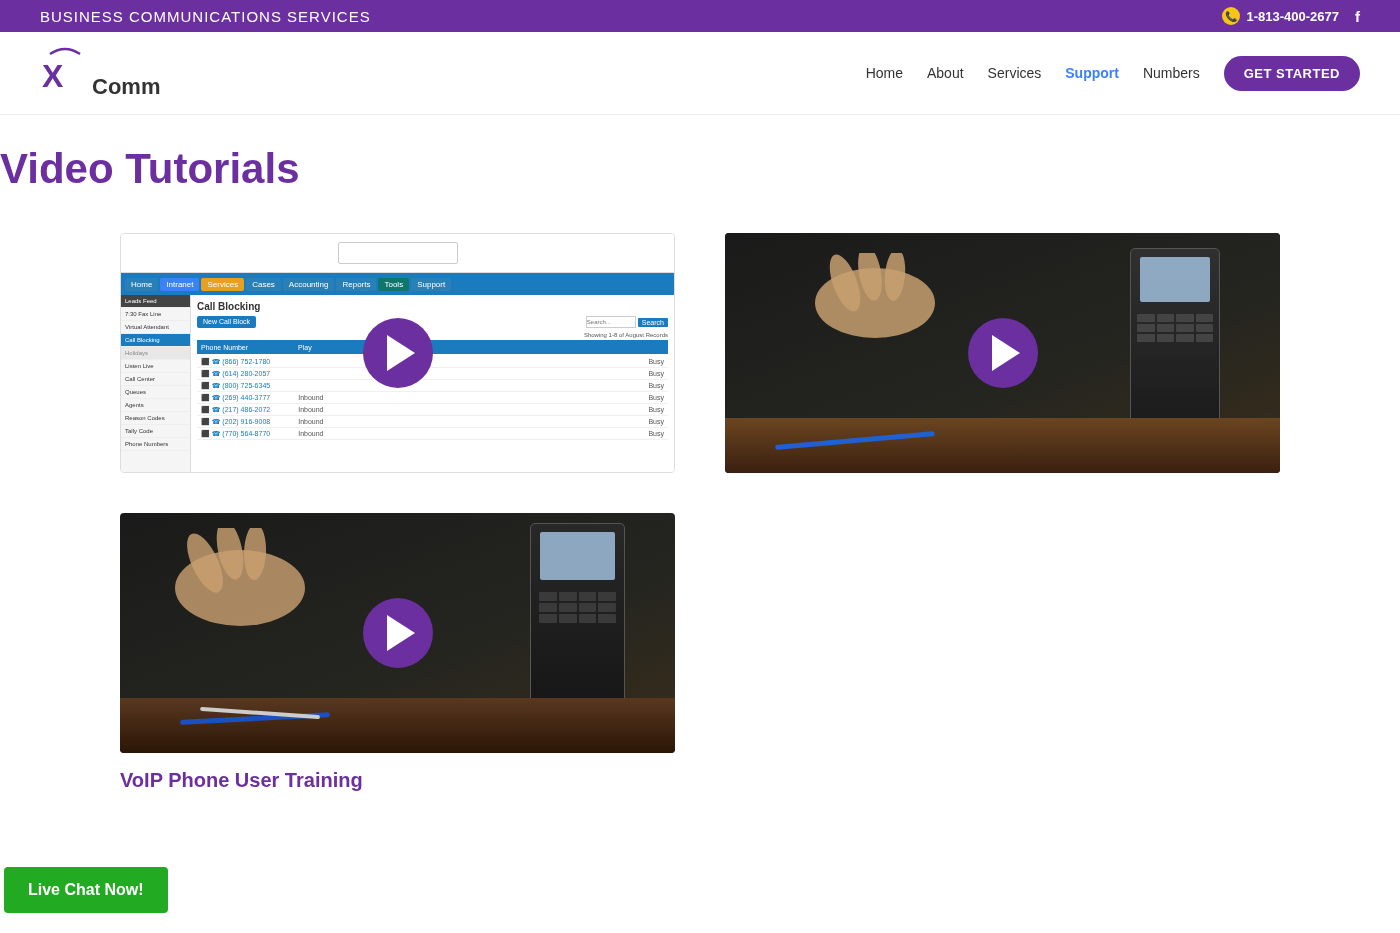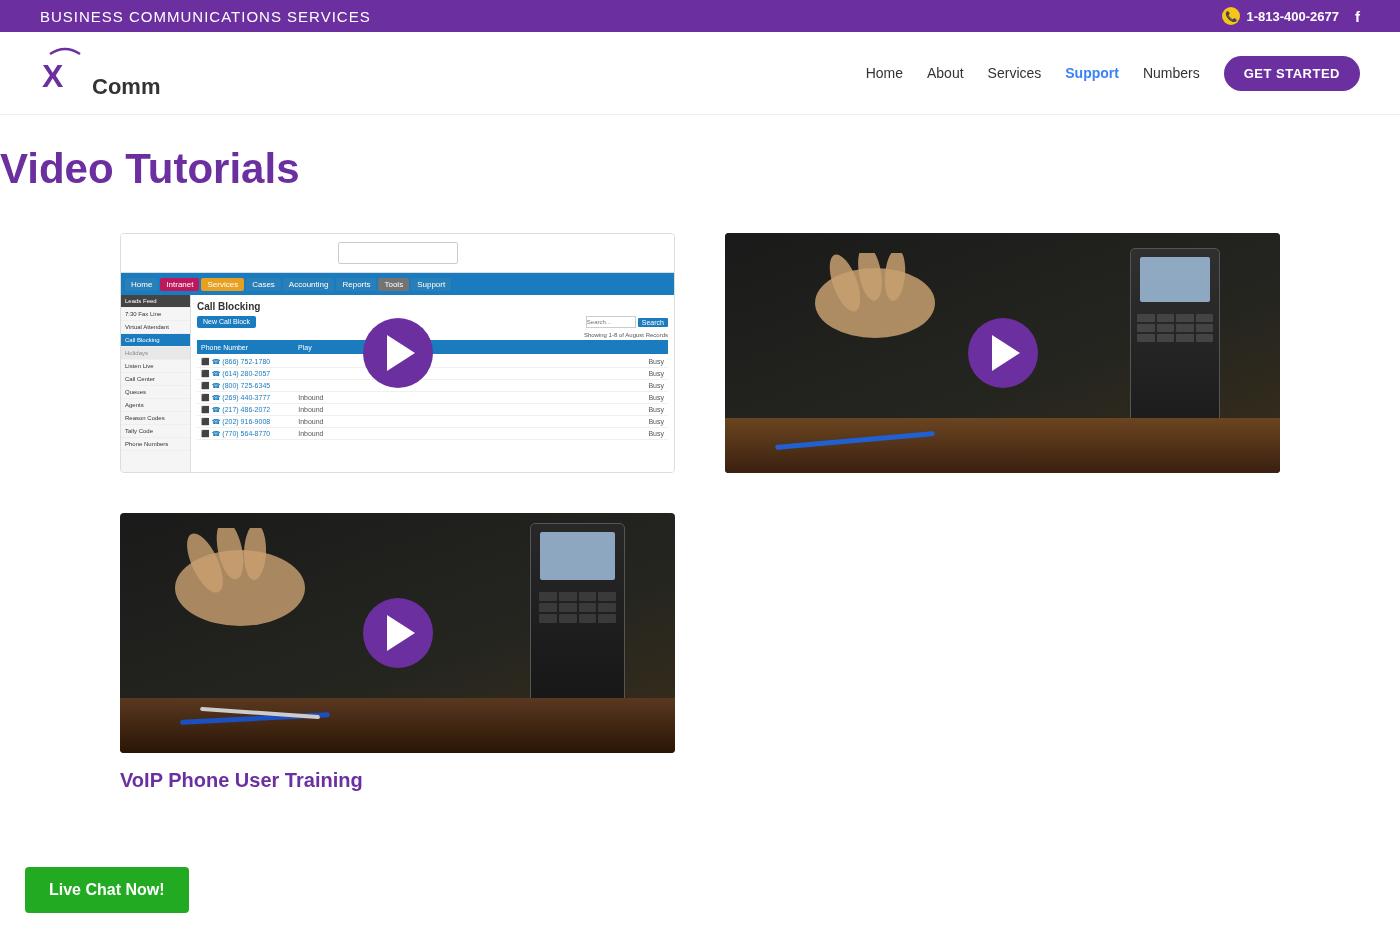--- a/index.html
+++ b/index.html
@@ -239,21 +239,21 @@
       margin-top: 16px;
       font-size: 20px;
       font-weight: bold;
       color: #6b2fa0;
     }
 
     
     .live-chat-btn {
       position: fixed;
       bottom: 20px;
-      left: 25px;
+      left: 4px;
       background: #22aa22;
       color: white;
       border: none;
       padding: 14px 24px;
       font-size: 16px;
       font-weight: bold;
       border-radius: 4px;
       cursor: pointer;
       z-index: 100;
     }
@@ -303,26 +303,26 @@
     <div class="video-thumbnail thumb-admin">
 
       <div class="thumb-admin-inner">
 
         <div style="background:#fff; padding:8px; border-bottom:1px solid #ddd; display:flex; justify-content:center;">
           <div style="width:120px; height:22px; border:1px solid #ccc; background:white; border-radius:2px;"></div>
         </div>
 
         <div class="admin-nav-bar">
           <span class="admin-nav-item" style="background:#2980b9;">Home</span>
-          <span class="admin-nav-item" style="background:#be185d;">Intranet</span>
+          <span class="admin-nav-item" style="background:#3b82f6;">Intranet</span>
           <span class="admin-nav-item active-tab">Services</span>
           <span class="admin-nav-item" style="background:#2980b9;">Cases</span>
           <span class="admin-nav-item" style="background:#2980b9;">Accounting</span>
           <span class="admin-nav-item" style="background:#2980b9;">Reports</span>
-          <span class="admin-nav-item" style="background:#737373;">Tools</span>
+          <span class="admin-nav-item" style="background:#0f766e;">Tools</span>
           <span class="admin-nav-item" style="background:#2980b9;">Support</span>
         </div>
 
         <div class="admin-content">
           <div class="admin-sidebar-col">
             <div class="admin-sidebar-item" style="background:#444;color:white;font-size:6px;">Leads Feed</div>
             <div class="admin-sidebar-item" style="font-size:6px;">7:30 Fax Line</div>
             <div class="admin-sidebar-item" style="font-size:6px;">Virtual Attendant</div>
             <div class="admin-sidebar-item selected" style="font-size:6px;">Call Blocking</div>
             <div class="admin-sidebar-item" style="background:#e8e8e8;font-size:6px; color:#888;">Holidays</div>

